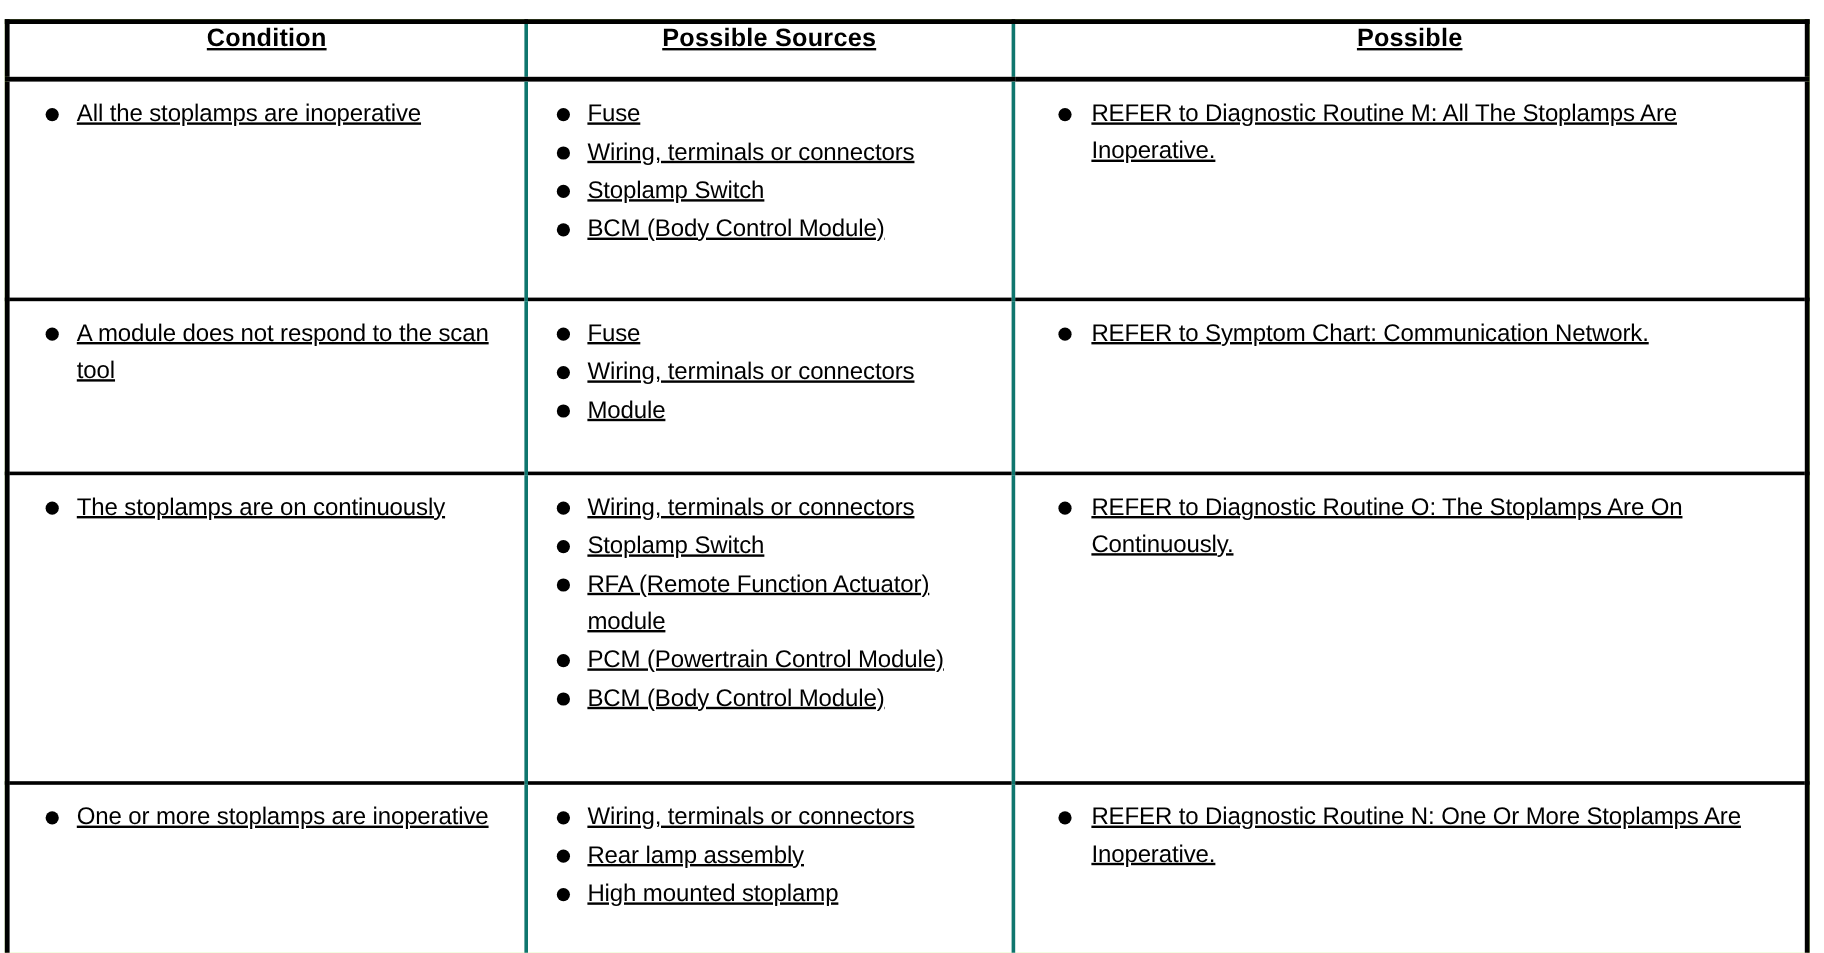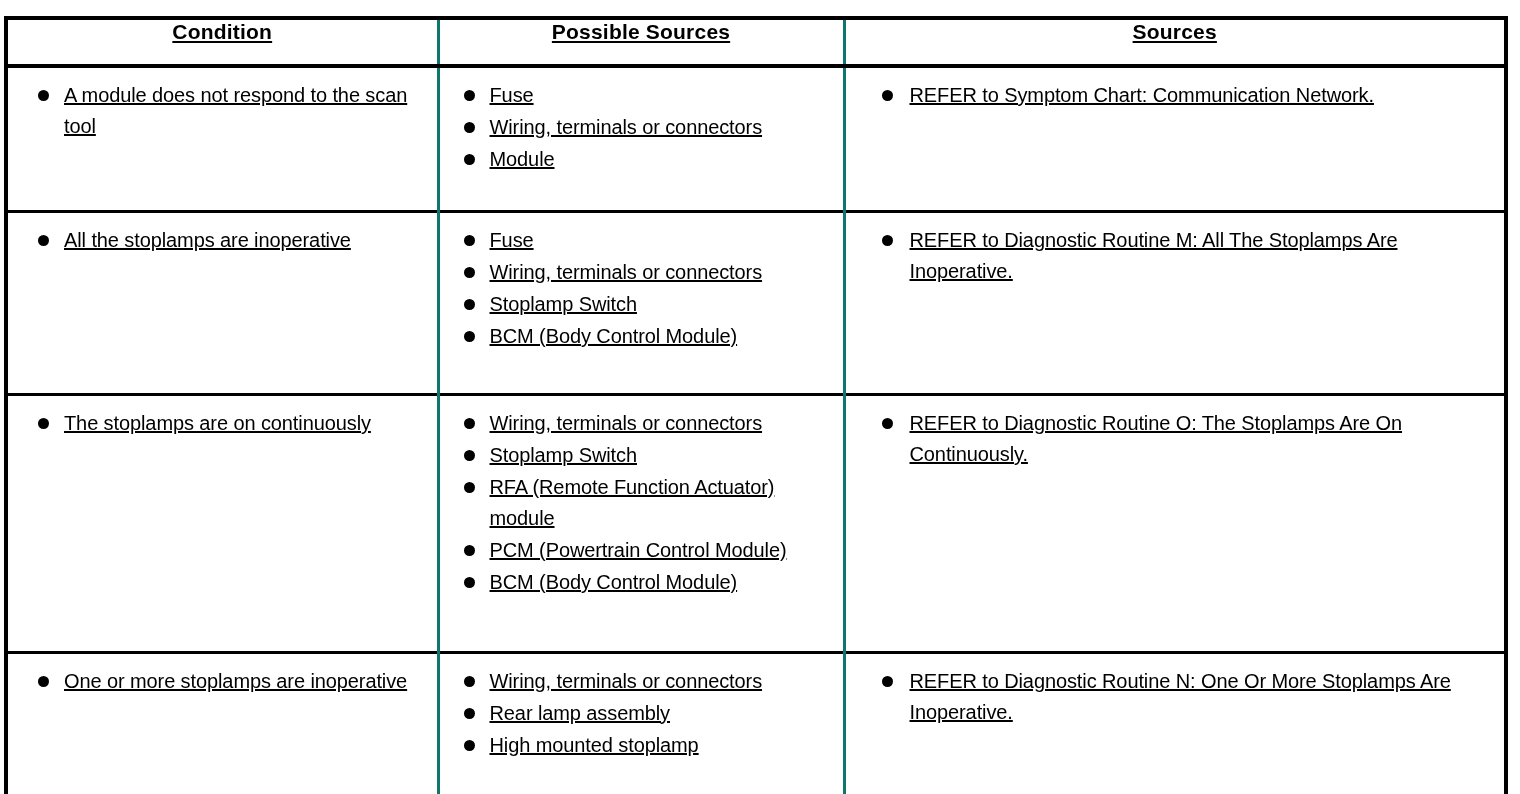--- a/index.html
+++ b/index.html
@@ -131,32 +131,77 @@
     <colgroup>
       <col class="c-condition">
       <col class="c-sources">
       <col class="c-actions">
     </colgroup>
 
     <thead>
       <tr>
         <th>Condition</th>
         <th class="col-sep">Possible Sources</th>
-        <th class="col-sep">Sources</th>
+        <th class="col-sep">Possible</th>
       </tr>
     </thead>
 
     <tbody>
 
       <tr>
         <td class="cond">
           <div class="cell">
             <ul class="blist">
               <li>
                   <span class="bullet"></span>
+                  <span class="txt">All the stoplamps are inoperative</span>
+                </li>
+            </ul>
+          </div>
+        </td>
+        <td class="src col-sep">
+          <div class="cell">
+            <ul class="blist">
+              <li>
+                  <span class="bullet"></span>
+                  <span class="txt">Fuse</span>
+                </li>
+              <li>
+                  <span class="bullet"></span>
+                  <span class="txt">Wiring, terminals or connectors</span>
+                </li>
+              <li>
+                  <span class="bullet"></span>
+                  <span class="txt">Stoplamp Switch</span>
+                </li>
+              <li>
+                  <span class="bullet"></span>
+                  <span class="txt">BCM (Body Control Module)</span>
+                </li>
+            </ul>
+          </div>
+        </td>
+        <td class="act col-sep">
+          <div class="cell">
+            <ul class="blist">
+              <li>
+                  <span class="bullet"></span>
+                  <span class="txt">REFER to Diagnostic Routine M: All The Stoplamps Are Inoperative.</span>
+                </li>
+            </ul>
+          </div>
+        </td>
+      </tr>
+
+      <tr>
+        <td class="cond">
+          <div class="cell">
+            <ul class="blist">
+              <li>
+                  <span class="bullet"></span>
                   <span class="txt">A module does not respond to the scan tool</span>
                 </li>
             </ul>
           </div>
         </td>
         <td class="src col-sep">
           <div class="cell">
             <ul class="blist">
               <li>
                   <span class="bullet"></span>
@@ -172,65 +217,20 @@
                 </li>
             </ul>
           </div>
         </td>
         <td class="act col-sep">
           <div class="cell">
             <ul class="blist">
               <li>
                   <span class="bullet"></span>
                   <span class="txt">REFER to Symptom Chart: Communication Network.</span>
-                </li>
-            </ul>
-          </div>
-        </td>
-      </tr>
-
-      <tr>
-        <td class="cond">
-          <div class="cell">
-            <ul class="blist">
-              <li>
-                  <span class="bullet"></span>
-                  <span class="txt">All the stoplamps are inoperative</span>
-                </li>
-            </ul>
-          </div>
-        </td>
-        <td class="src col-sep">
-          <div class="cell">
-            <ul class="blist">
-              <li>
-                  <span class="bullet"></span>
-                  <span class="txt">Fuse</span>
-                </li>
-              <li>
-                  <span class="bullet"></span>
-                  <span class="txt">Wiring, terminals or connectors</span>
-                </li>
-              <li>
-                  <span class="bullet"></span>
-                  <span class="txt">Stoplamp Switch</span>
-                </li>
-              <li>
-                  <span class="bullet"></span>
-                  <span class="txt">BCM (Body Control Module)</span>
-                </li>
-            </ul>
-          </div>
-        </td>
-        <td class="act col-sep">
-          <div class="cell">
-            <ul class="blist">
-              <li>
-                  <span class="bullet"></span>
-                  <span class="txt">REFER to Diagnostic Routine M: All The Stoplamps Are Inoperative.</span>
                 </li>
             </ul>
           </div>
         </td>
       </tr>
 
       <tr>
         <td class="cond">
           <div class="cell">
             <ul class="blist">

